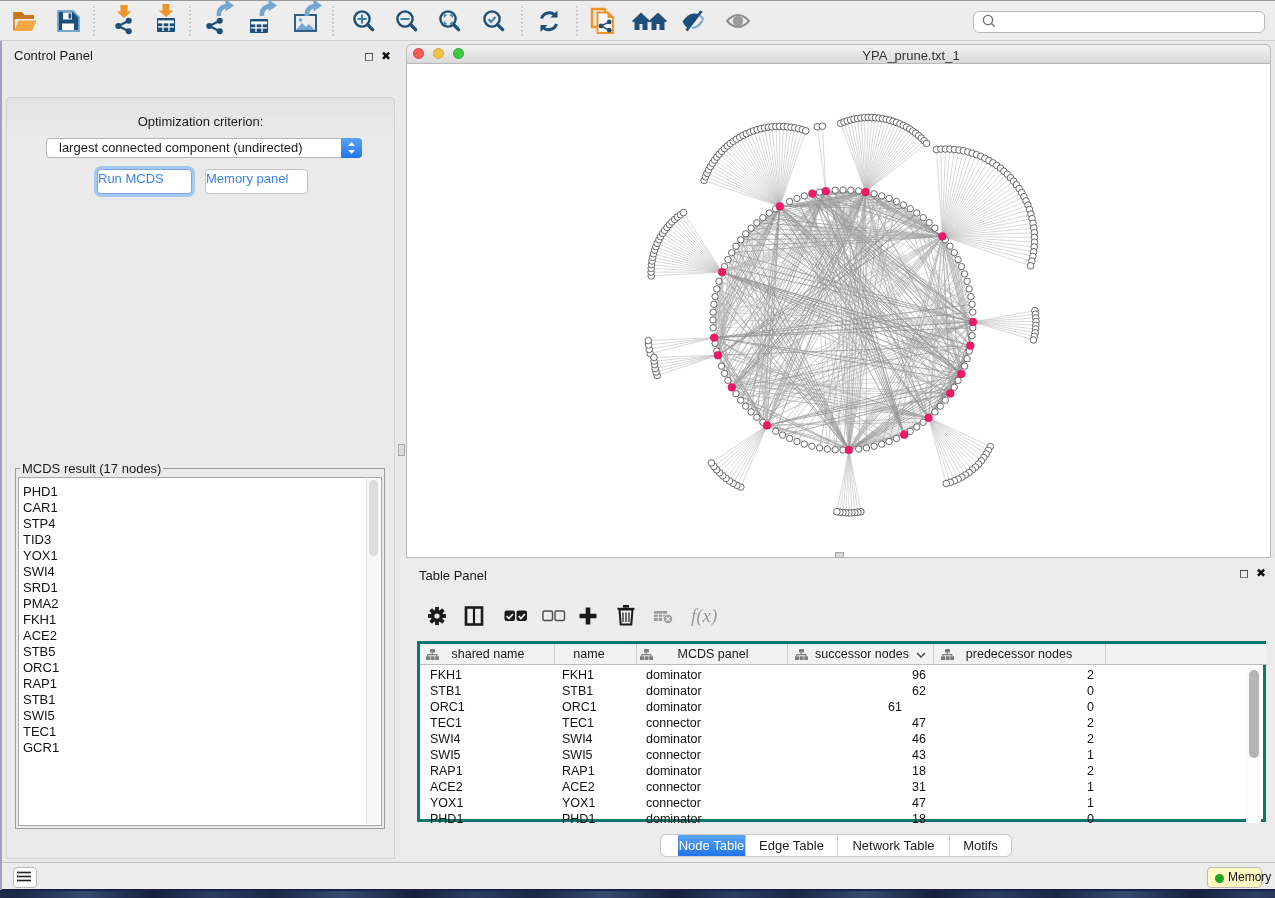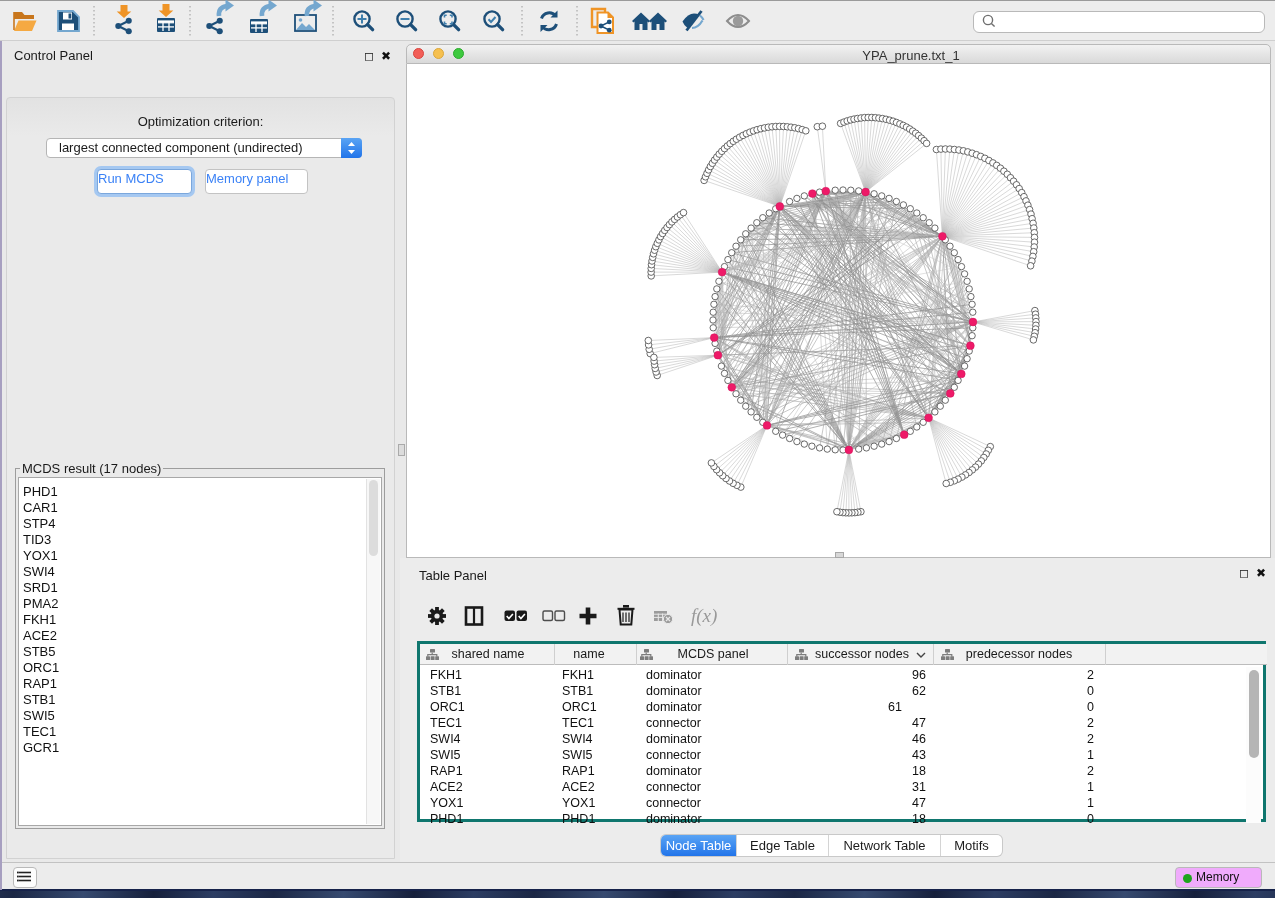--- a/index.html
+++ b/index.html
@@ -65,21 +65,21 @@
   #tp-title { position:absolute; left:19px; top:10px; font-size:13px; color:#1a1a1a; }
   #tp-table { position:absolute; left:17px; top:83px; width:849px; height:181px;
               background:#fff; border:3px solid #0f766e; }
   .cell { position:absolute; font-size:12.5px; color:#111; height:16px; line-height:16px; }
   #bottomtabs { left:661px; top:835px; }
   
   #statusbar { left:0; top:862px; width:1275px; height:29px; background:#ececec;
                border-top:1px solid #c2c2c2; border-bottom:2px solid #16224a; }
   #listbtn { position:absolute; left:13px; top:4px; width:24px; height:21px; background:#fdfdfd;
              border:1px solid #b9b9b9; border-radius:4px; }
-  #membtn { position:absolute; right:13px; top:4px; width:87px; height:21px; background:#f0abfc;
+  #membtn { position:absolute; right:13px; top:4px; width:55px; height:21px; background:#fef9c3;
             border:1px solid #b9b9b9; border-radius:4px; font-size:12px; color:#111;
             line-height:19px; text-align:left; padding-left:20px; }
   #membtn .dot { position:absolute; left:7px; top:6px; width:9px; height:9px; border-radius:50%;
                  background:#1ea41e; }
   #wallpaper-left { left:0; top:41px; width:2px; height:849px; background:#a79fc0; }
 </style>
 </head>
 <body>
   <div class="abs" id="toolbar">
     <div id="searchbox"></div>
@@ -214,21 +214,21 @@
         <div class="cell" style="left:142px;top:167px;">PHD1</div>
         <div class="cell" style="left:226px;top:167px;">dominator</div>
         <div class="cell" style="left:406px;top:167px;width:100px;text-align:right;">18</div>
         <div class="cell" style="left:574px;top:167px;width:100px;text-align:right;">0</div>
         <div style="position:absolute;right:2px;top:23px;width:15px;height:156px;background:#fcfcfc;"></div>
         <div style="position:absolute;right:4px;top:26px;width:10px;height:88px;background:#b5b5b5;border-radius:6px;"></div>
       </div>
     </div>
   </div>
   <div class="seg abs" id="bottomtabs">
-    <div class="sel" style="width:76px;">Node Table</div>
+    <div class="sel" style="width:68px;margin-left:17px;">Node Table</div>
     <div style="width:92px;">Edge Table</div>
     <div style="width:112px;">Network Table</div>
     <div style="width:61px;">Motifs</div>
   </div>
   <div class="abs" id="statusbar">
     <div id="listbtn"></div>
     <div id="membtn"><span class="dot"></span>Memory</div>
   </div>
   <div class="abs" id="wallpaper-left"></div>
 <svg width="867" height="494" viewBox="408 64 867 494" style="position:absolute;left:408px;top:64px">

